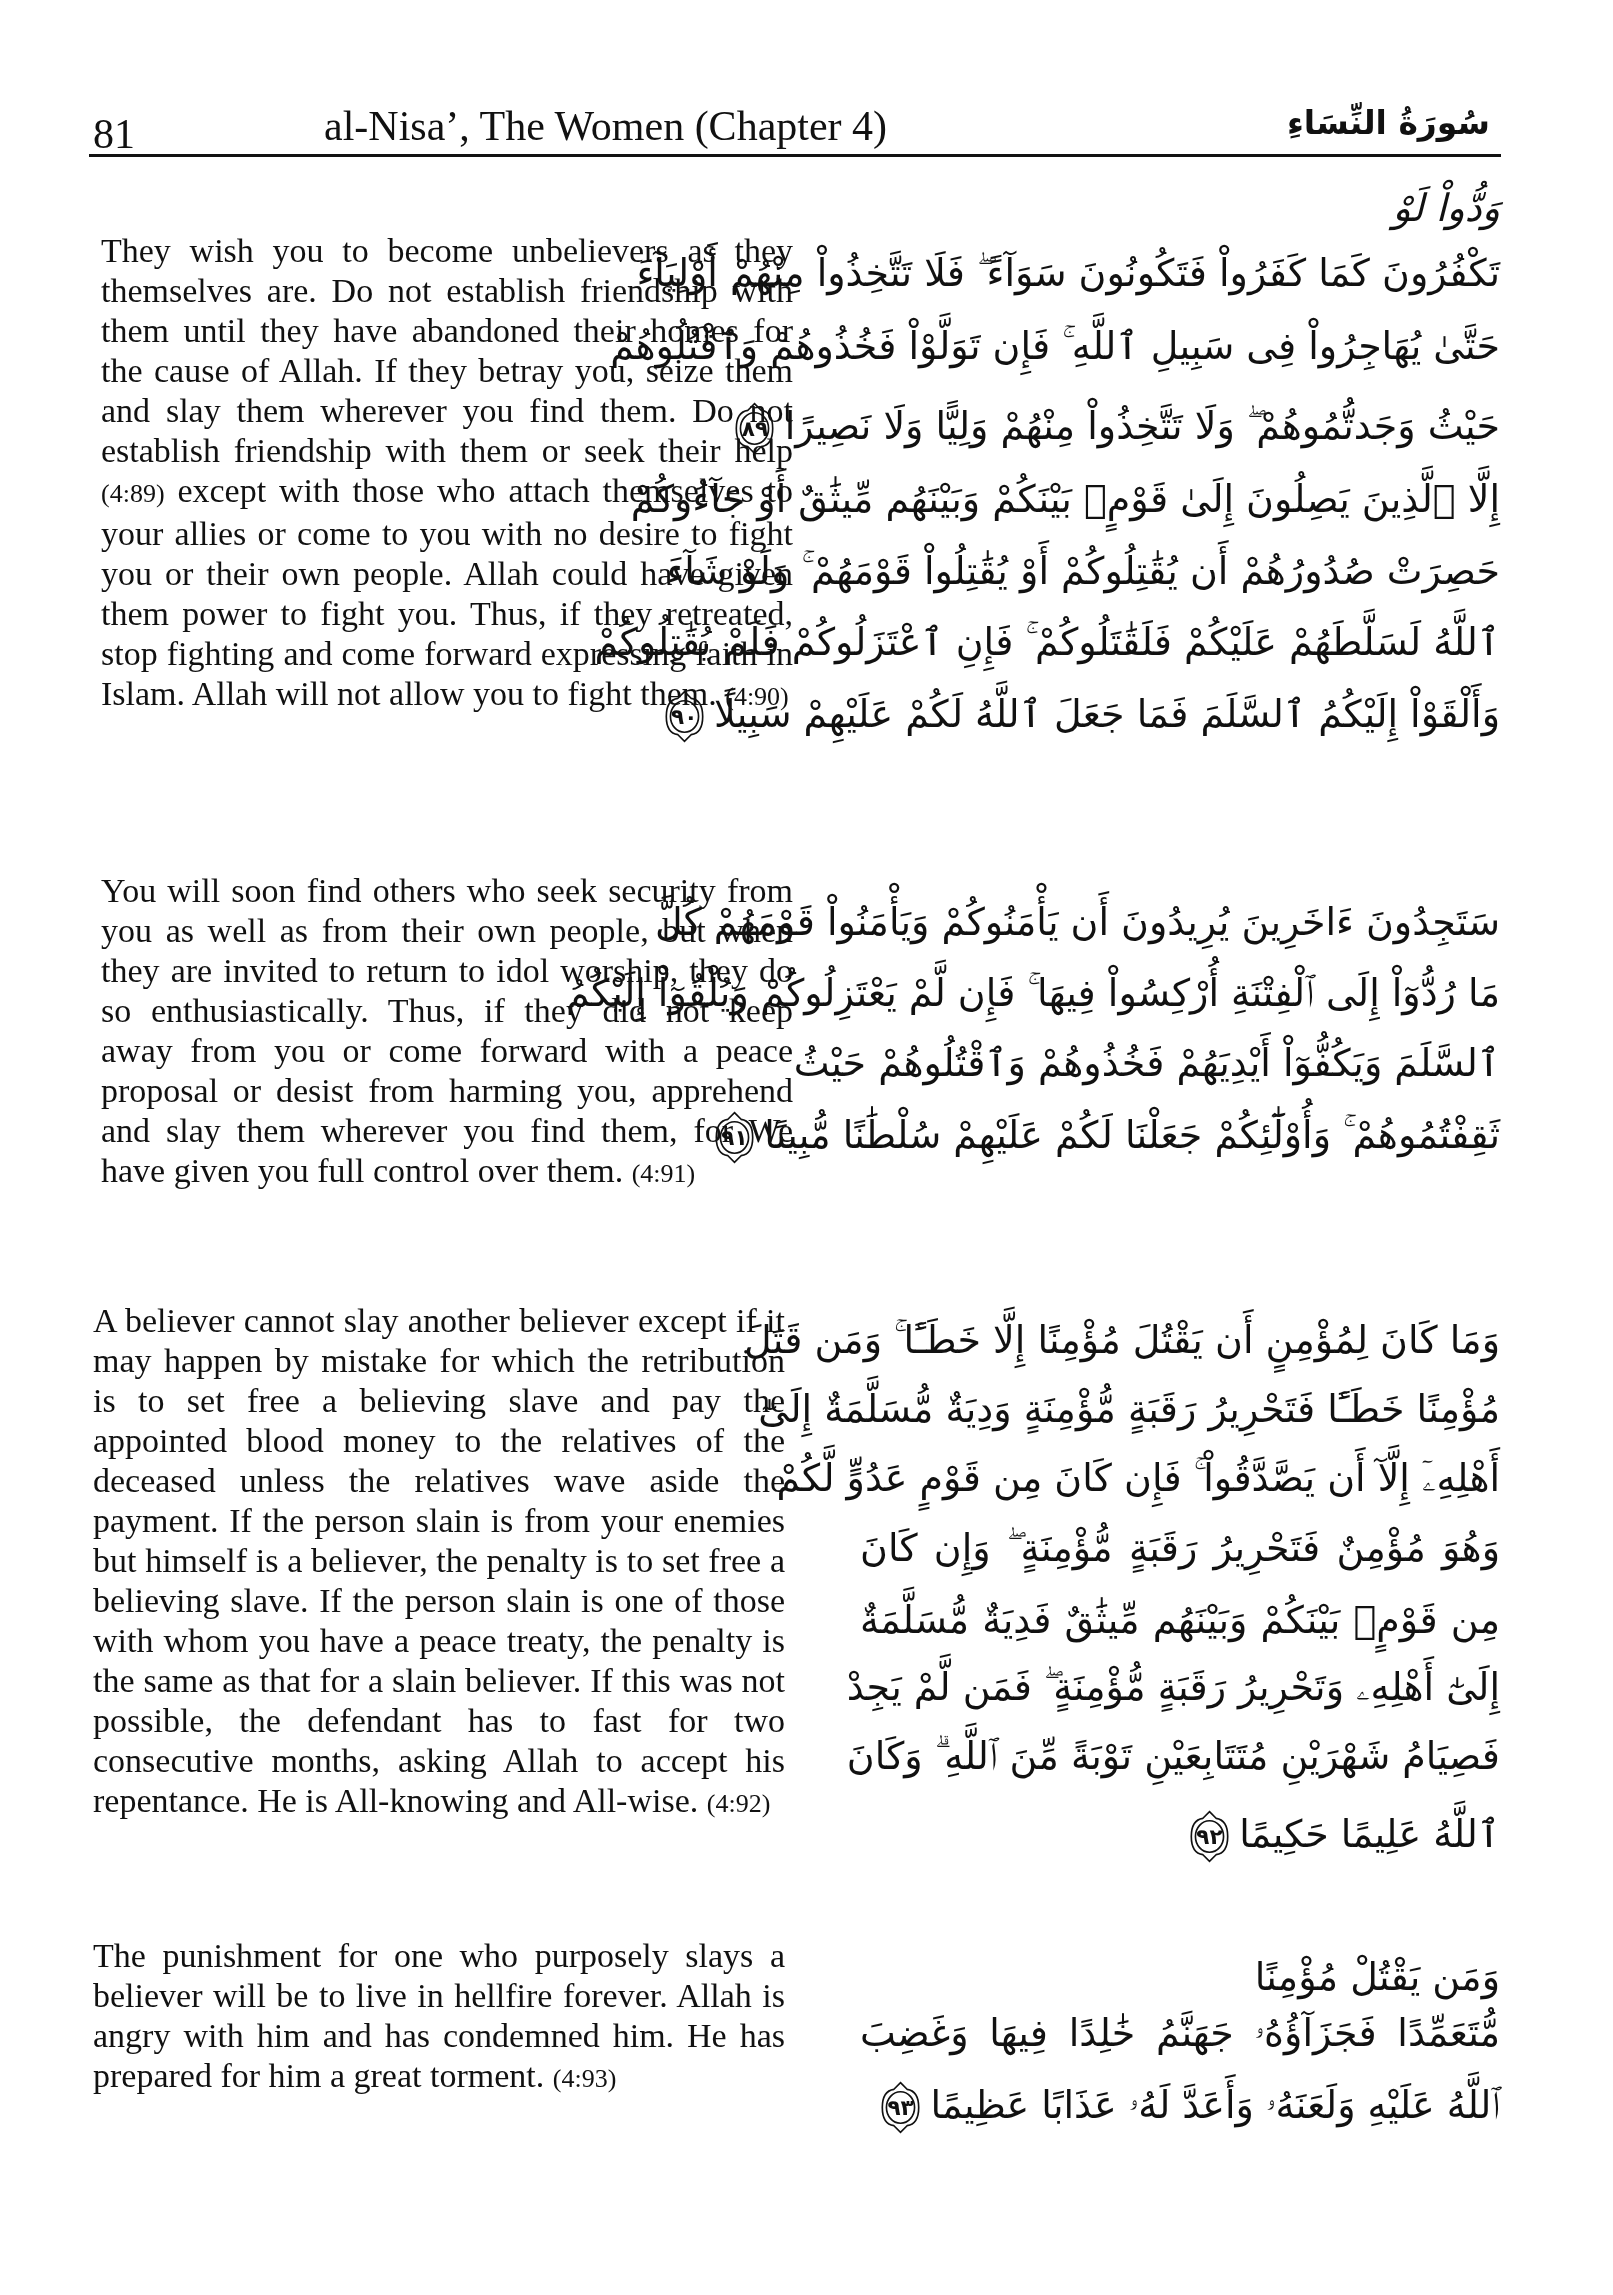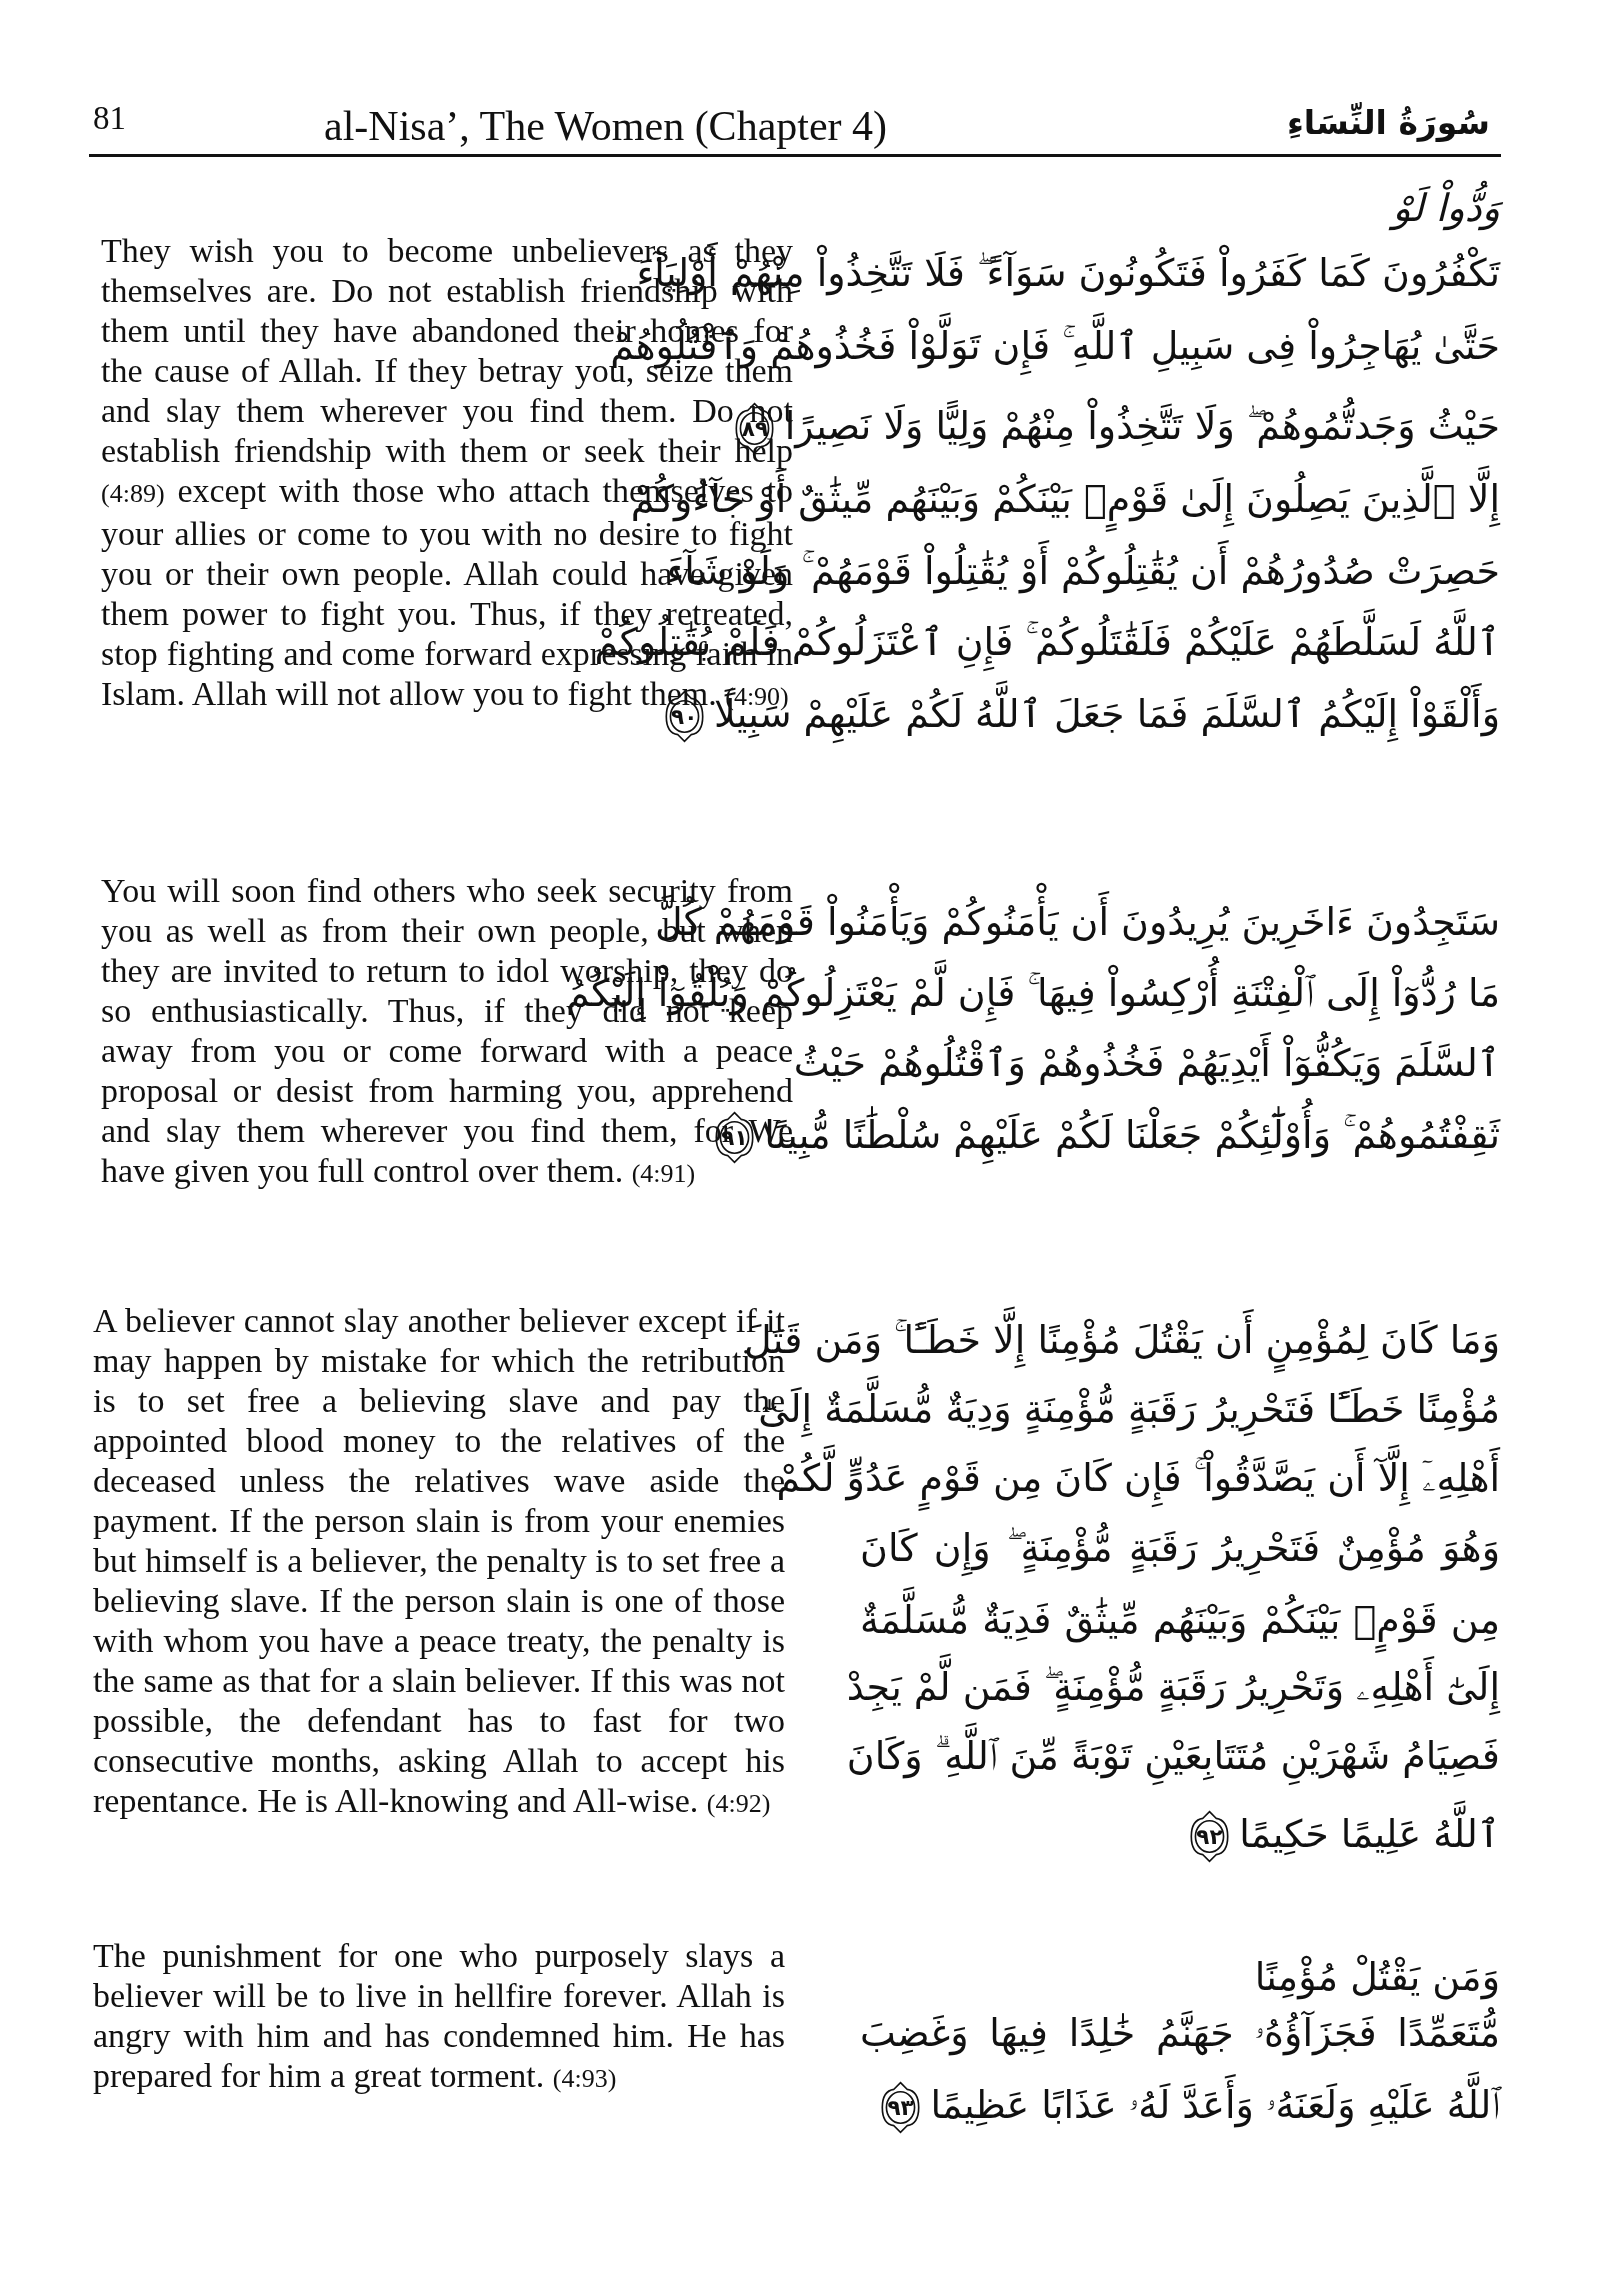--- a/index.html
+++ b/index.html
@@ -1,18 +1,18 @@
 <!DOCTYPE html>
 <html style="font-size:13.2px"><head>
 <meta charset="utf-8">
 <style>
   html, body { margin:0; padding:0; background:#ffffff; }
   body { width:1613px; height:2295px; position:relative; overflow:hidden; color:#111; }
   .serif { font-family: "Liberation Serif", "DejaVu Serif", serif; }
-  .hdr-num { position:absolute; left:93px; top:98px; font-size:33px; line-height:41px; }
+  .hdr-num { position:absolute; left:93px; top:114px; font-size:42px; line-height:41px; }
   .hdr-title { position:absolute; left:324px; top:106px; font-size:42px; line-height:41px; }
   .hdr-arabic { position:absolute; right:123px; top:98px; font-family:"DejaVu Sans", sans-serif; font-size:33px; line-height:50px; direction:rtl; font-weight:bold; letter-spacing:0; }
   .hdr-rule { position:absolute; left:89px; top:154px; width:1412px; height:2.5px; background:#111; }
 
   .en { position:absolute; left:93px; width:692px; font-size:34px; line-height:40px; text-align:justify; text-align-last:left; hyphens:none; }
   .ref { font-size:26px; }
   #p1 { top:223px; }
   #p2 { top:863px; }
   #p3 { top:1301px; }
   #p4 { top:1936px; }

